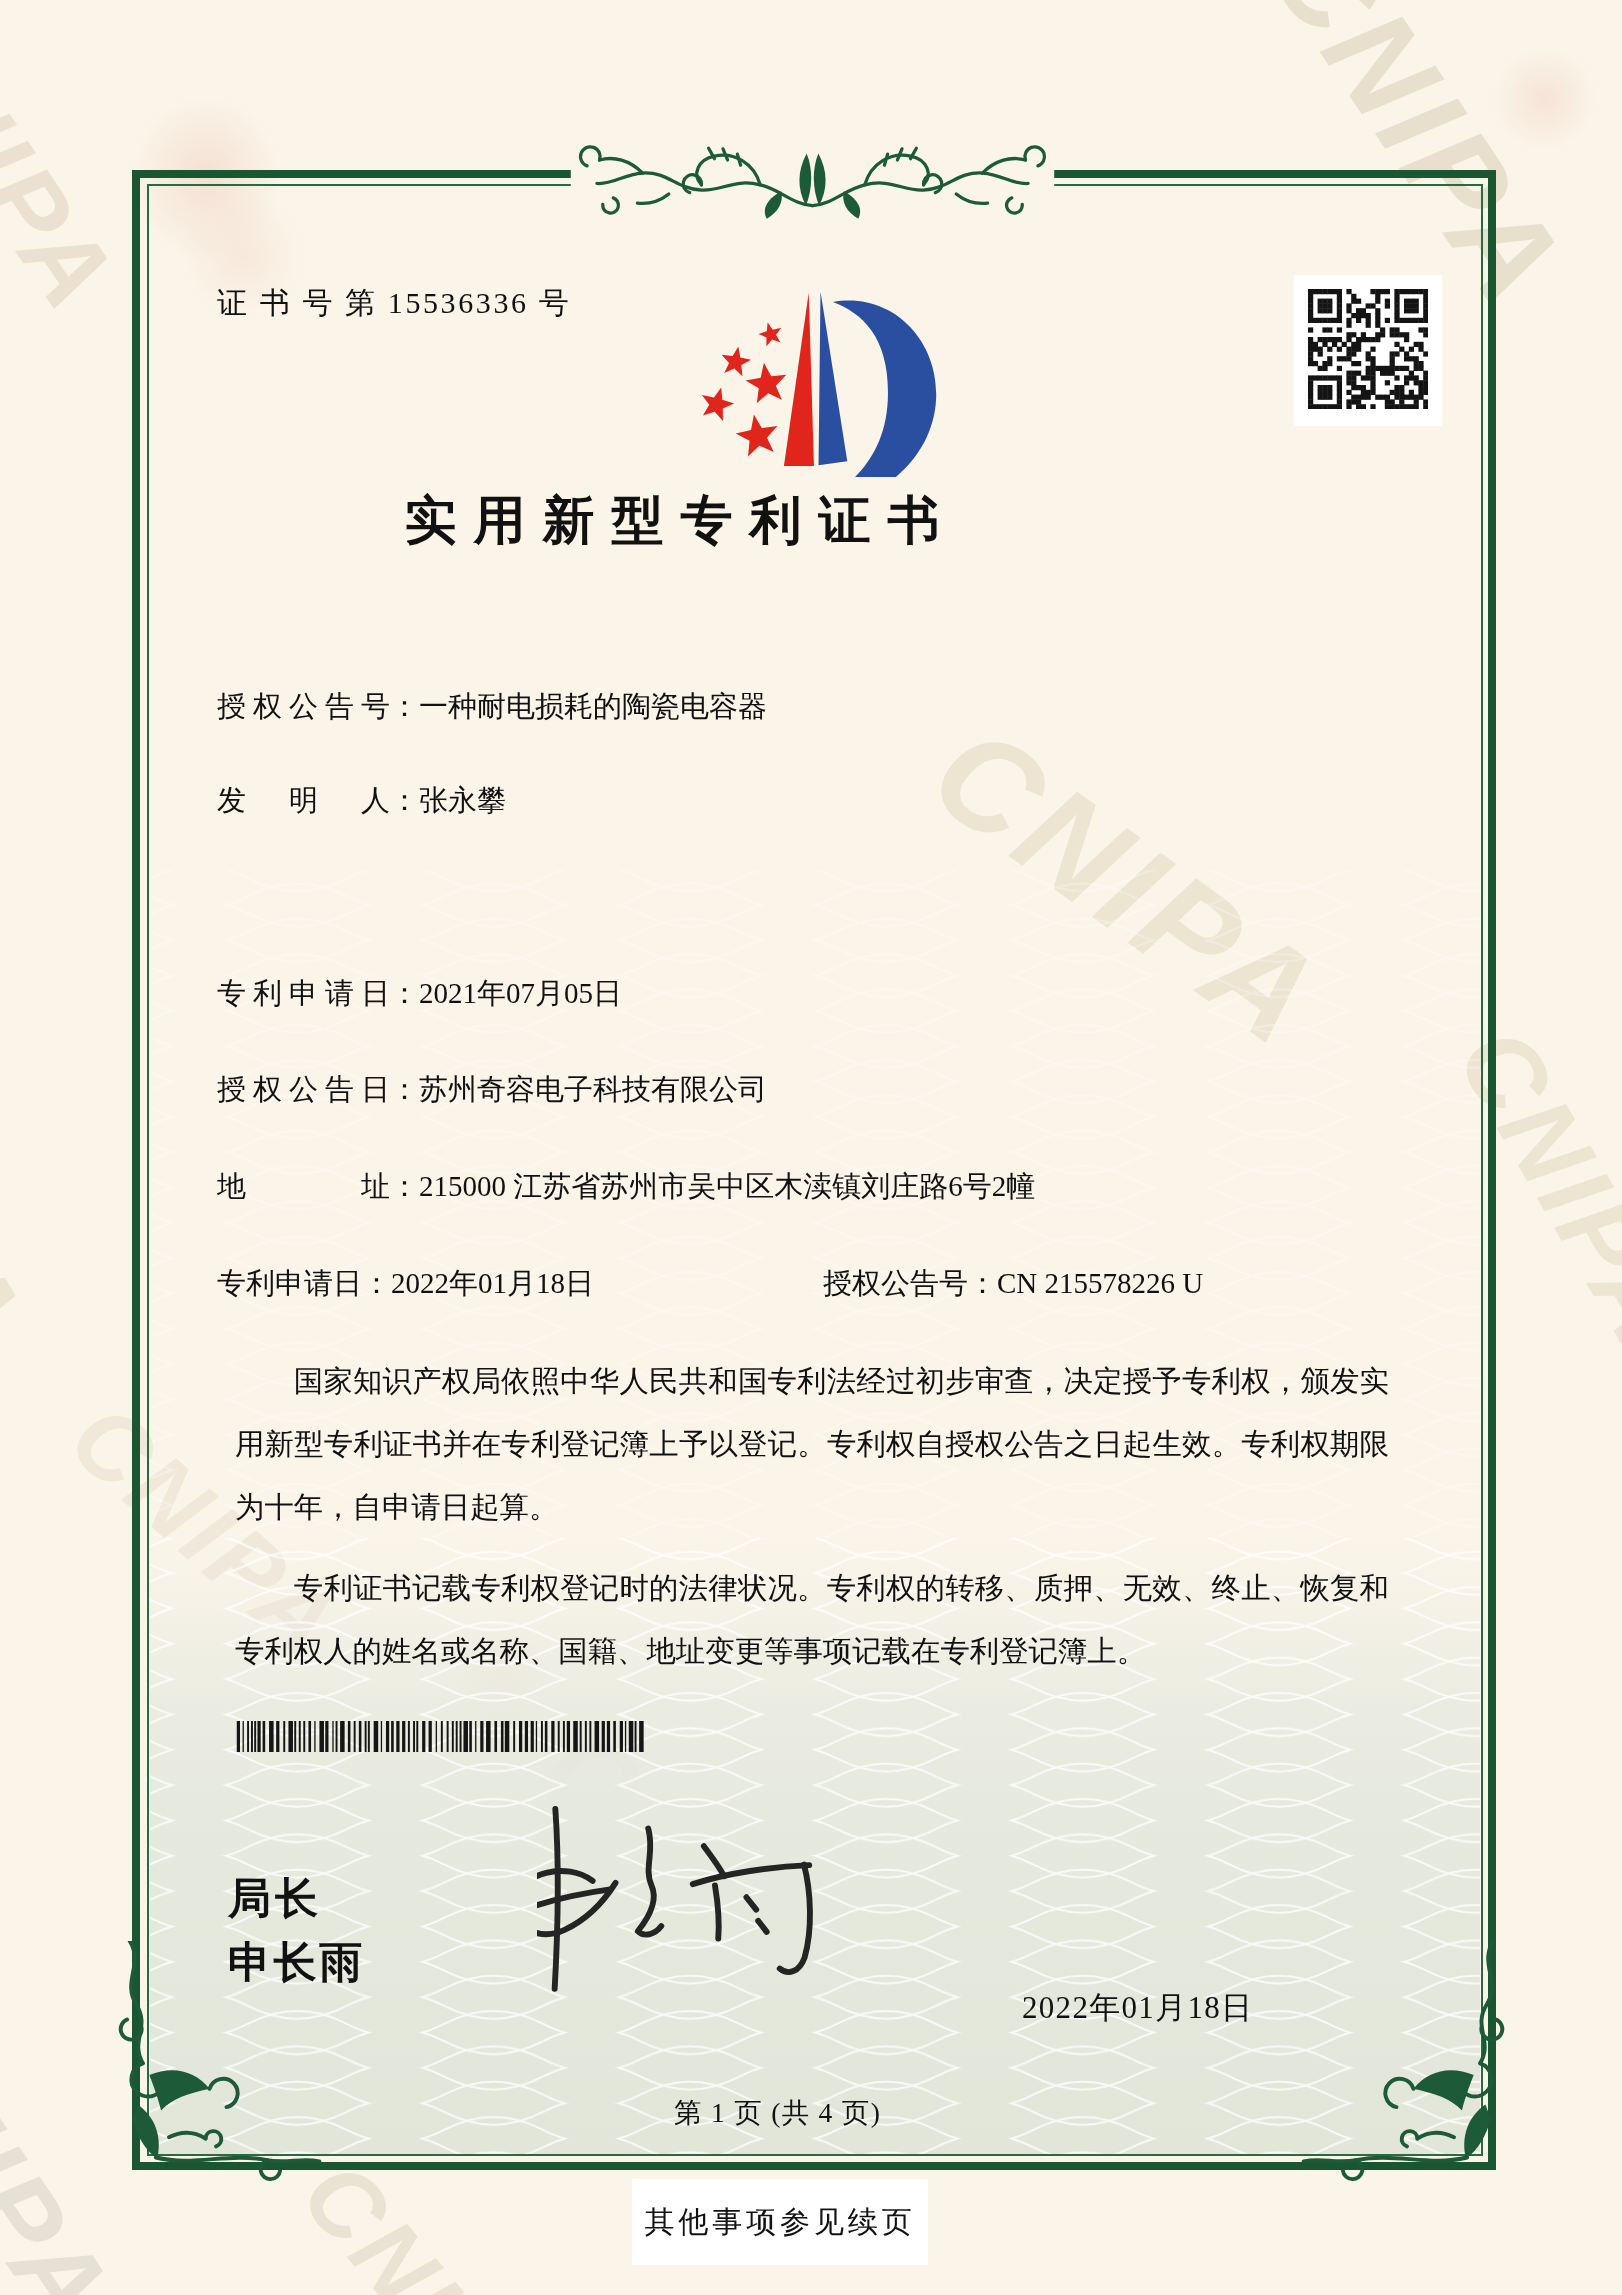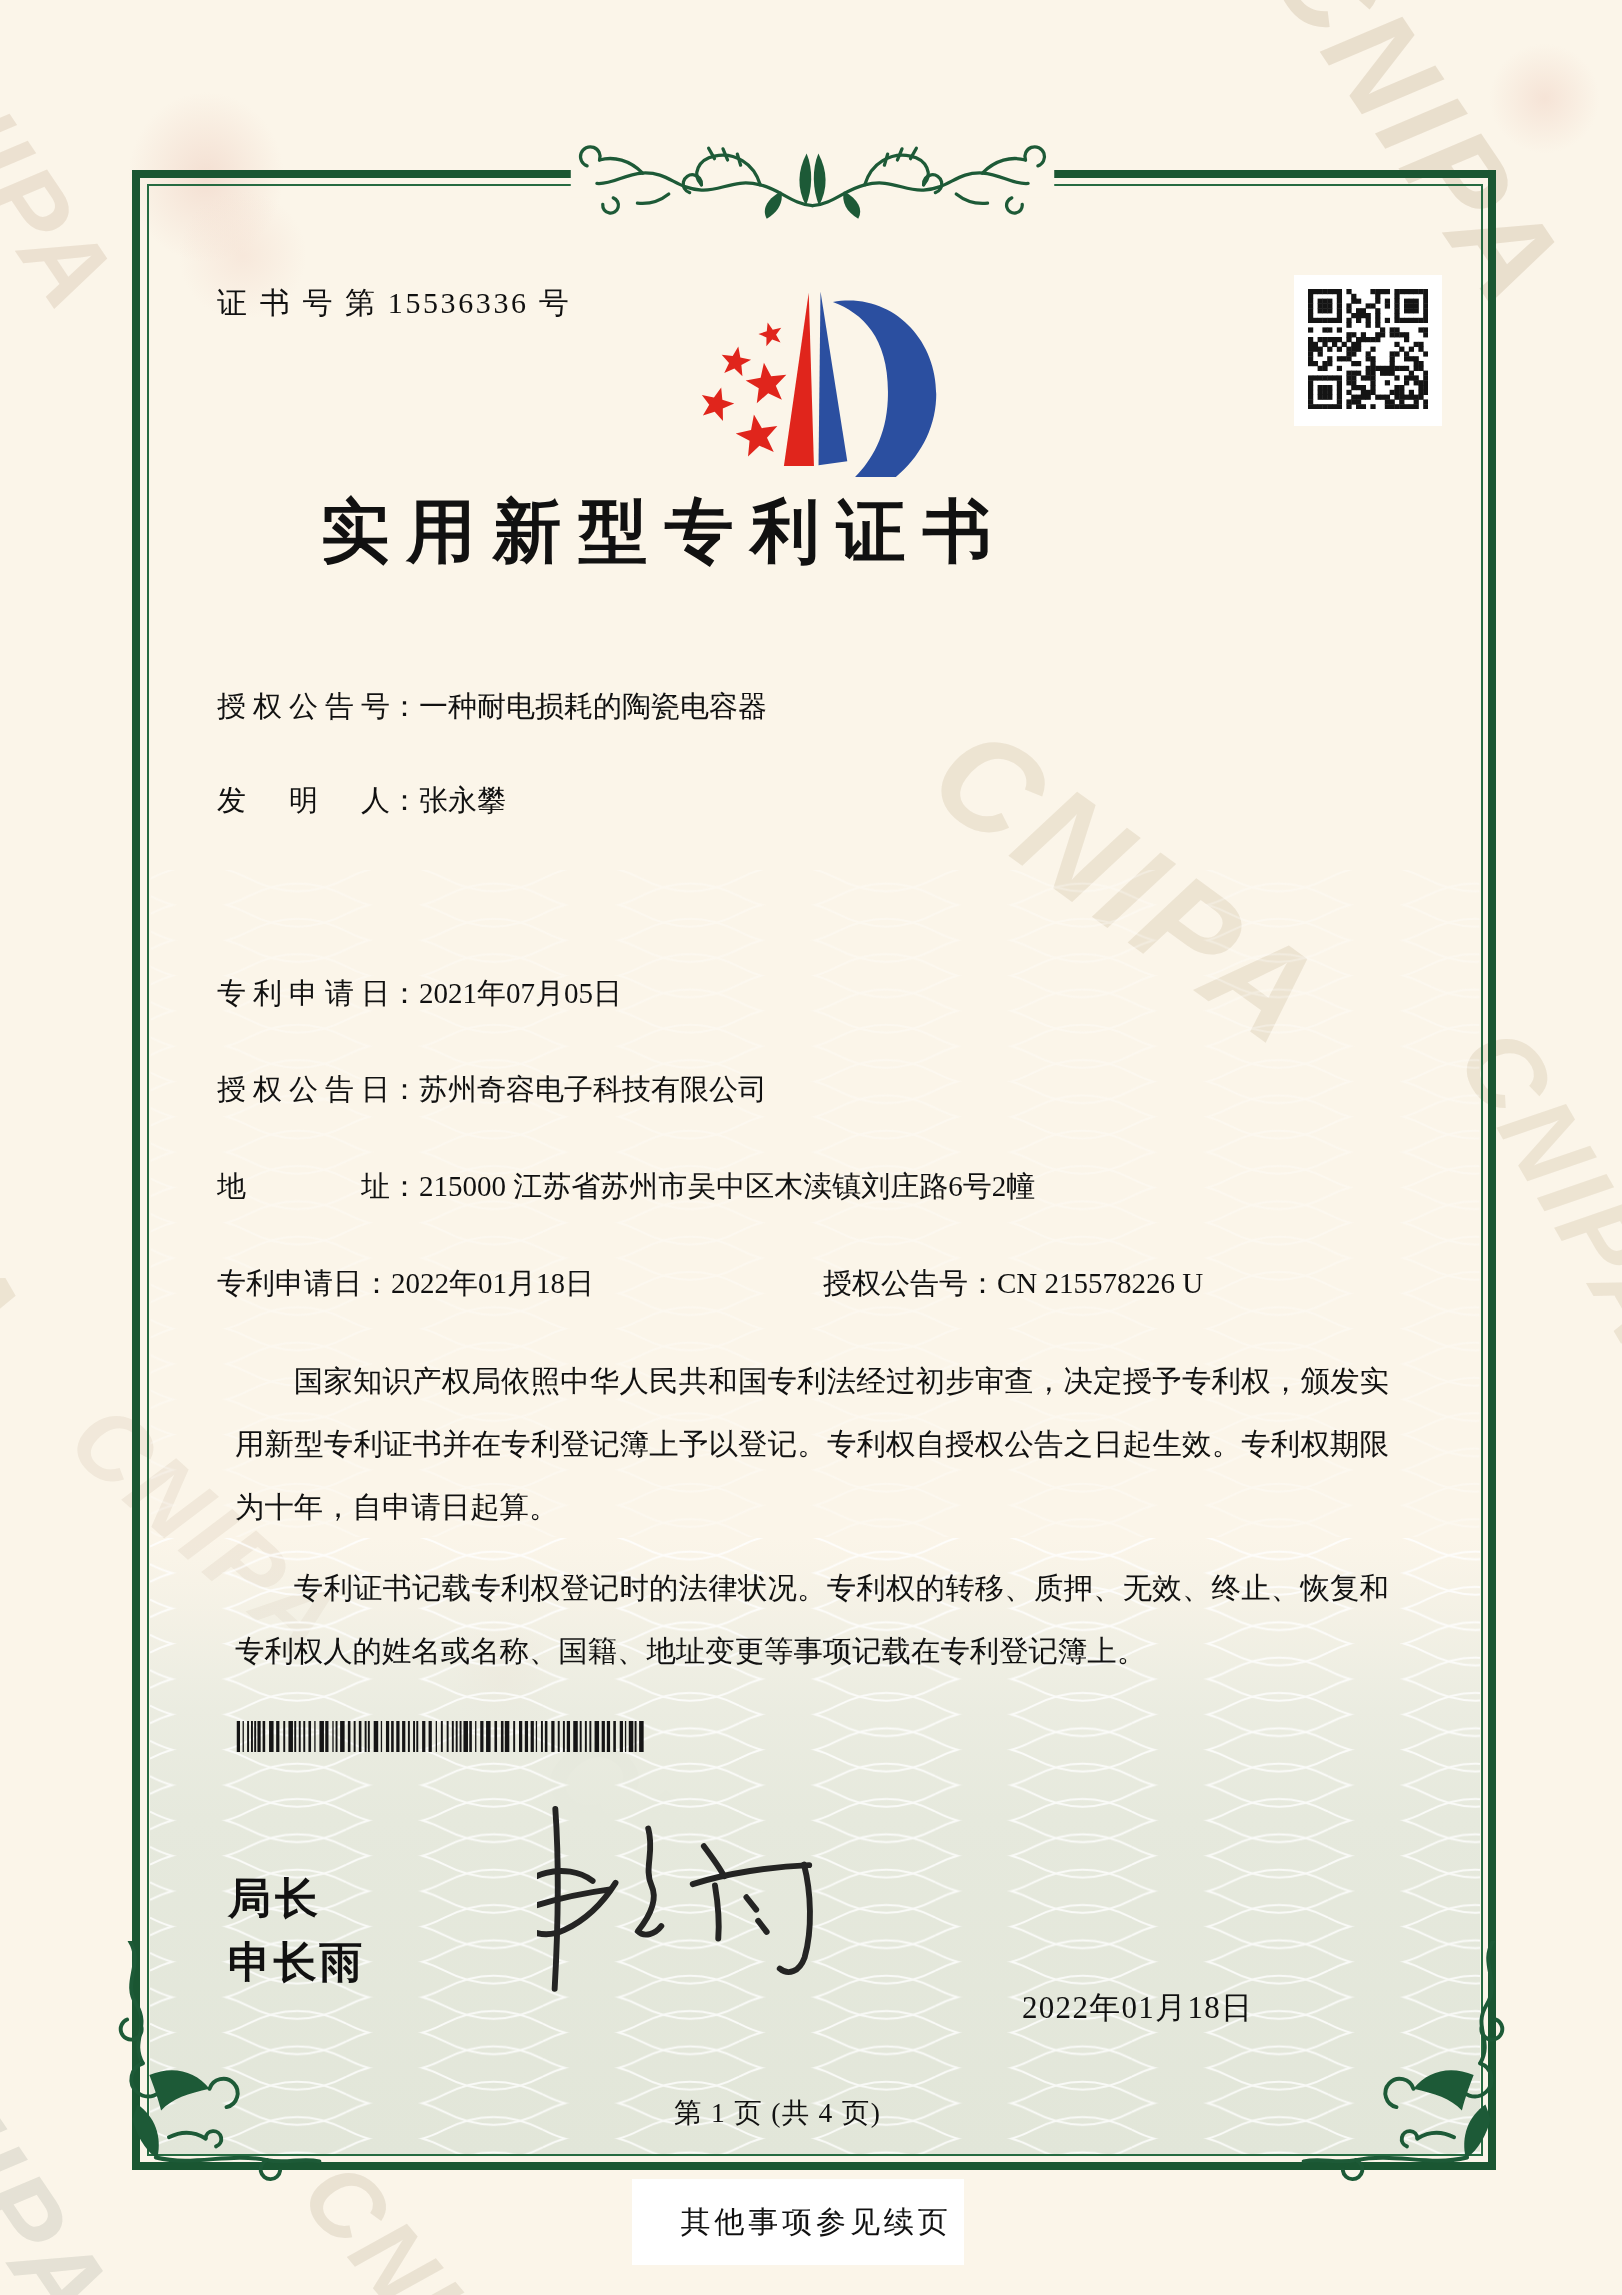--- a/index.html
+++ b/index.html
@@ -33,39 +33,39 @@
                border:8.5px solid #1a5632;box-sizing:border-box;}
   .frame-inner{position:absolute;left:147px;top:184px;width:1336px;height:1972px;
                border:2.6px solid #266b42;box-sizing:border-box;}
   
   .green-zone{position:absolute;left:150px;top:1538px;width:1330px;height:616px;
       background:linear-gradient(180deg,rgba(231,234,223,0) 0px,rgba(231,234,223,.8) 170px,
                  #e6e9dd 281px,#e2e6d9 100%);}
   .wave-svg{position:absolute;left:0;top:0;}
   
   .certno{position:absolute;left:217px;top:283px;font-size:30px;letter-spacing:2.6px;z-index:4;}
-  .title{position:absolute;left:0;top:486px;width:1329px;text-align:center;font-size:69px;
+  .title{position:absolute;left:16px;top:486px;width:1329px;text-align:center;font-size:52px;
          font-weight:700;letter-spacing:17px;z-index:4;}
   .row{position:absolute;left:217px;font-size:29px;white-space:nowrap;z-index:4;line-height:41px;}
   .lab{display:inline-block;width:173px;text-align:justify;text-align-last:justify;}
   .lab5{display:inline-block;}
   .r1{top:686px}.r2{top:780px}.r3{top:874px}.r4{top:973px}.r5{top:1069px}.r6{top:1166px}
   .rgrant{top:1263px}
   .grant2{position:absolute;left:606px;top:0px;}
   .body-text{position:absolute;left:217px;top:1332px;width:1190px;font-size:29.4px;
              line-height:63px;text-align:justify;z-index:4;}
   .body-text p{margin:18px;text-indent:2em;}
   .officer{position:absolute;left:228px;font-size:43px;font-weight:700;
            font-family:"Liberation Sans","DejaVu Sans",sans-serif;z-index:4;margin-top:8px;}
   .officer-title{top:1862px;letter-spacing:3.9px;}
   .officer-name{top:1926px;letter-spacing:2.6px;}
   .issue-date{position:absolute;left:1022px;top:1987px;font-size:31px;letter-spacing:1.3px;z-index:4;}
   .page-info{position:absolute;left:674px;top:2095px;font-size:27.5px;letter-spacing:1.3px;z-index:4;}
   .footer-box{position:absolute;left:632px;top:2179px;width:296px;height:86px;background:#ffffff;
-              z-index:4;display:flex;align-items:center;justify-content:center;padding-left:36px;}
+              z-index:4;display:flex;align-items:center;justify-content:center;}
   .footer-note{font-size:30px;letter-spacing:3.9px;}
   .qr-box{position:absolute;left:1294px;top:275px;width:148px;height:151px;background:#fff;z-index:4;}
   .abs{position:absolute;}
   .z3{z-index:3;} .z4{z-index:4;}
 </style>
 </head>
 <body>
 
 <div class="page">
 

